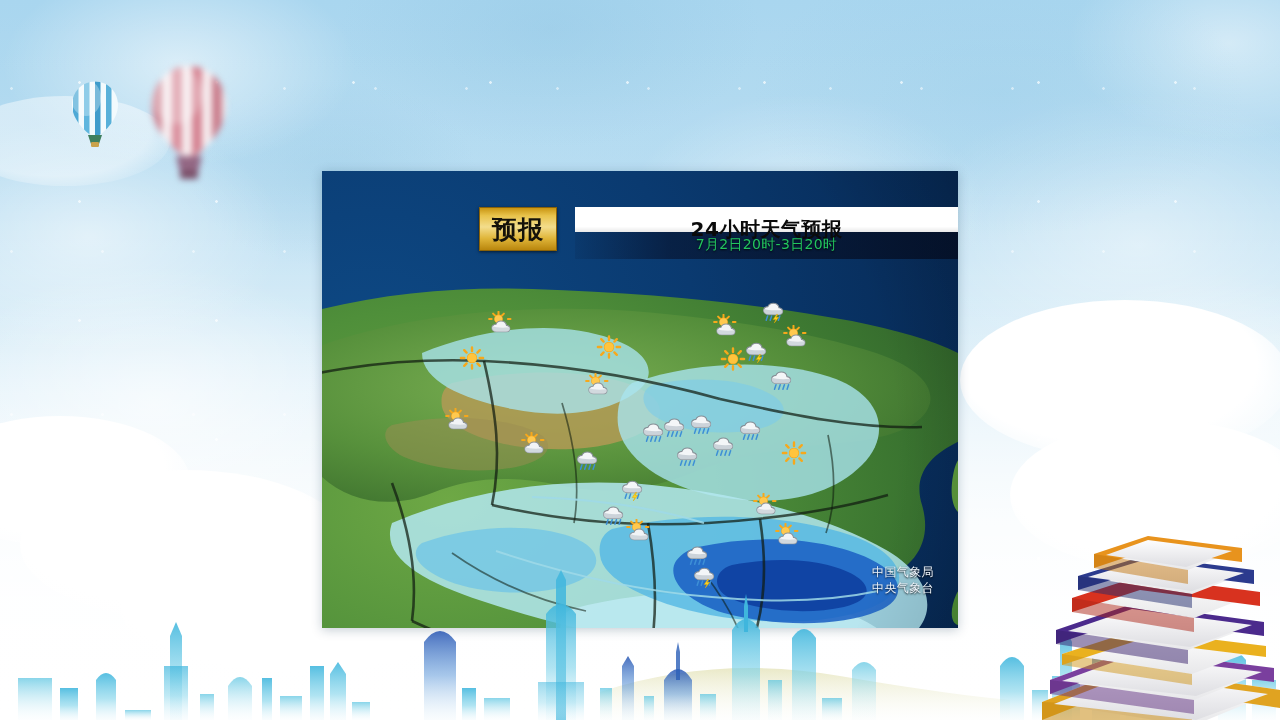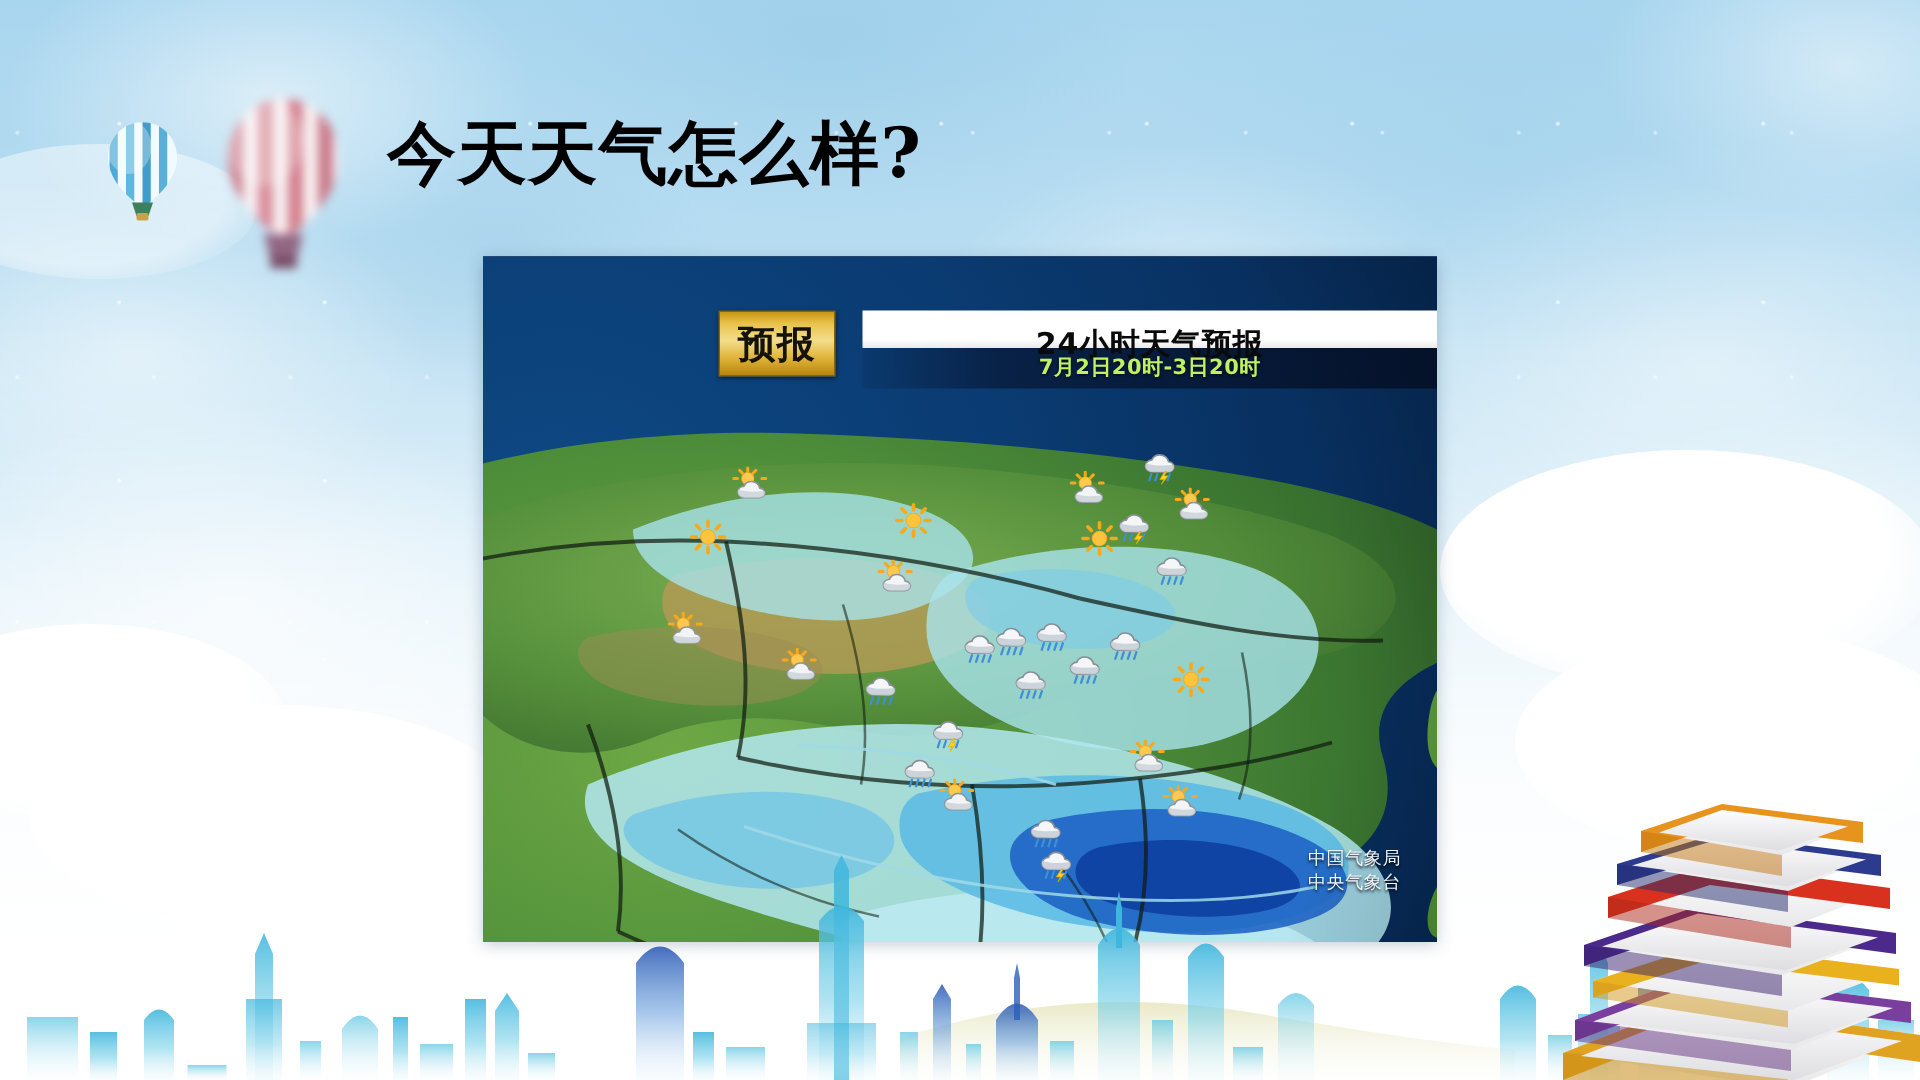--- a/index.html
+++ b/index.html
@@ -122,21 +122,21 @@
   .hdr-title {
     position:absolute; left:253px; top:34px; width:383px; height:28px;
     display:flex; align-items:center; justify-content:center;
     font-family:"DejaVu Sans","Liberation Sans", sans-serif;
     font-size:20px; font-weight:700; color:#0a0a0a; letter-spacing:.5px;margin-top:10px;
   }
   .hdr-sub {
     position:absolute; left:253px; top:61px; width:383px; height:26px;
     display:flex; align-items:center; justify-content:center;
     font-family:"DejaVu Sans","Liberation Sans", sans-serif;
-    font-size:14px; font-weight:700; color:#bef264; letter-spacing:.3px;
+    font-size:14px; font-weight:400; color:#22c55e; letter-spacing:.3px;
     text-shadow:0 1px 2px rgba(0,0,0,.85);
   }
   .badge {
     position:absolute; left:157px; top:36px; width:78px; height:44px;
     display:flex; align-items:center; justify-content:center;
     background:linear-gradient(to bottom,#c99512 0%,#e8c24a 18%,#f3dd8c 45%,#e0b63a 72%,#b9860d 100%);
     border:1px solid #8a6208;
     font-family:"DejaVu Sans","Liberation Sans", sans-serif;
     font-size:25px; font-weight:700; color:#15120a; letter-spacing:1px;
     box-shadow:0 1px 3px rgba(0,0,0,.6);
@@ -206,21 +206,20 @@
         <path d="M16 0 h5.5 v60 h-5.5z" fill="#5fb6de"></path>
         <path d="M27 0 h5.5 v60 h-5.5z" fill="#3f9ccb"></path>
         <path d="M38 0 h5.5 v60 h-5.5z" fill="#58b0d9"></path>
         <ellipse cx="18" cy="18" rx="15" ry="18" fill="#ffffff" opacity=".3"></ellipse>
       </g>
       <path d="M20 55 L23 64 h8 l3-9 Z" fill="#3f7f5e"></path>
       <rect x="23" y="62" width="8" height="5" rx="1.2" fill="#caa24a"></rect>
     </svg>
   </div>
 
-  <div class="title">今天天气怎么样?</div>
 
   <div class="map-frame">
 
     <div class="space-bg"></div>
     <div class="stars"></div>
     <div class="limb-glow"></div>
 
     <div class="earth">
       <svg class="land" viewBox="0 0 1080 1080" width="1080" height="1080" xmlns="http://www.w3.org/2000/svg" style="left:0; top:0;">
         <defs>

